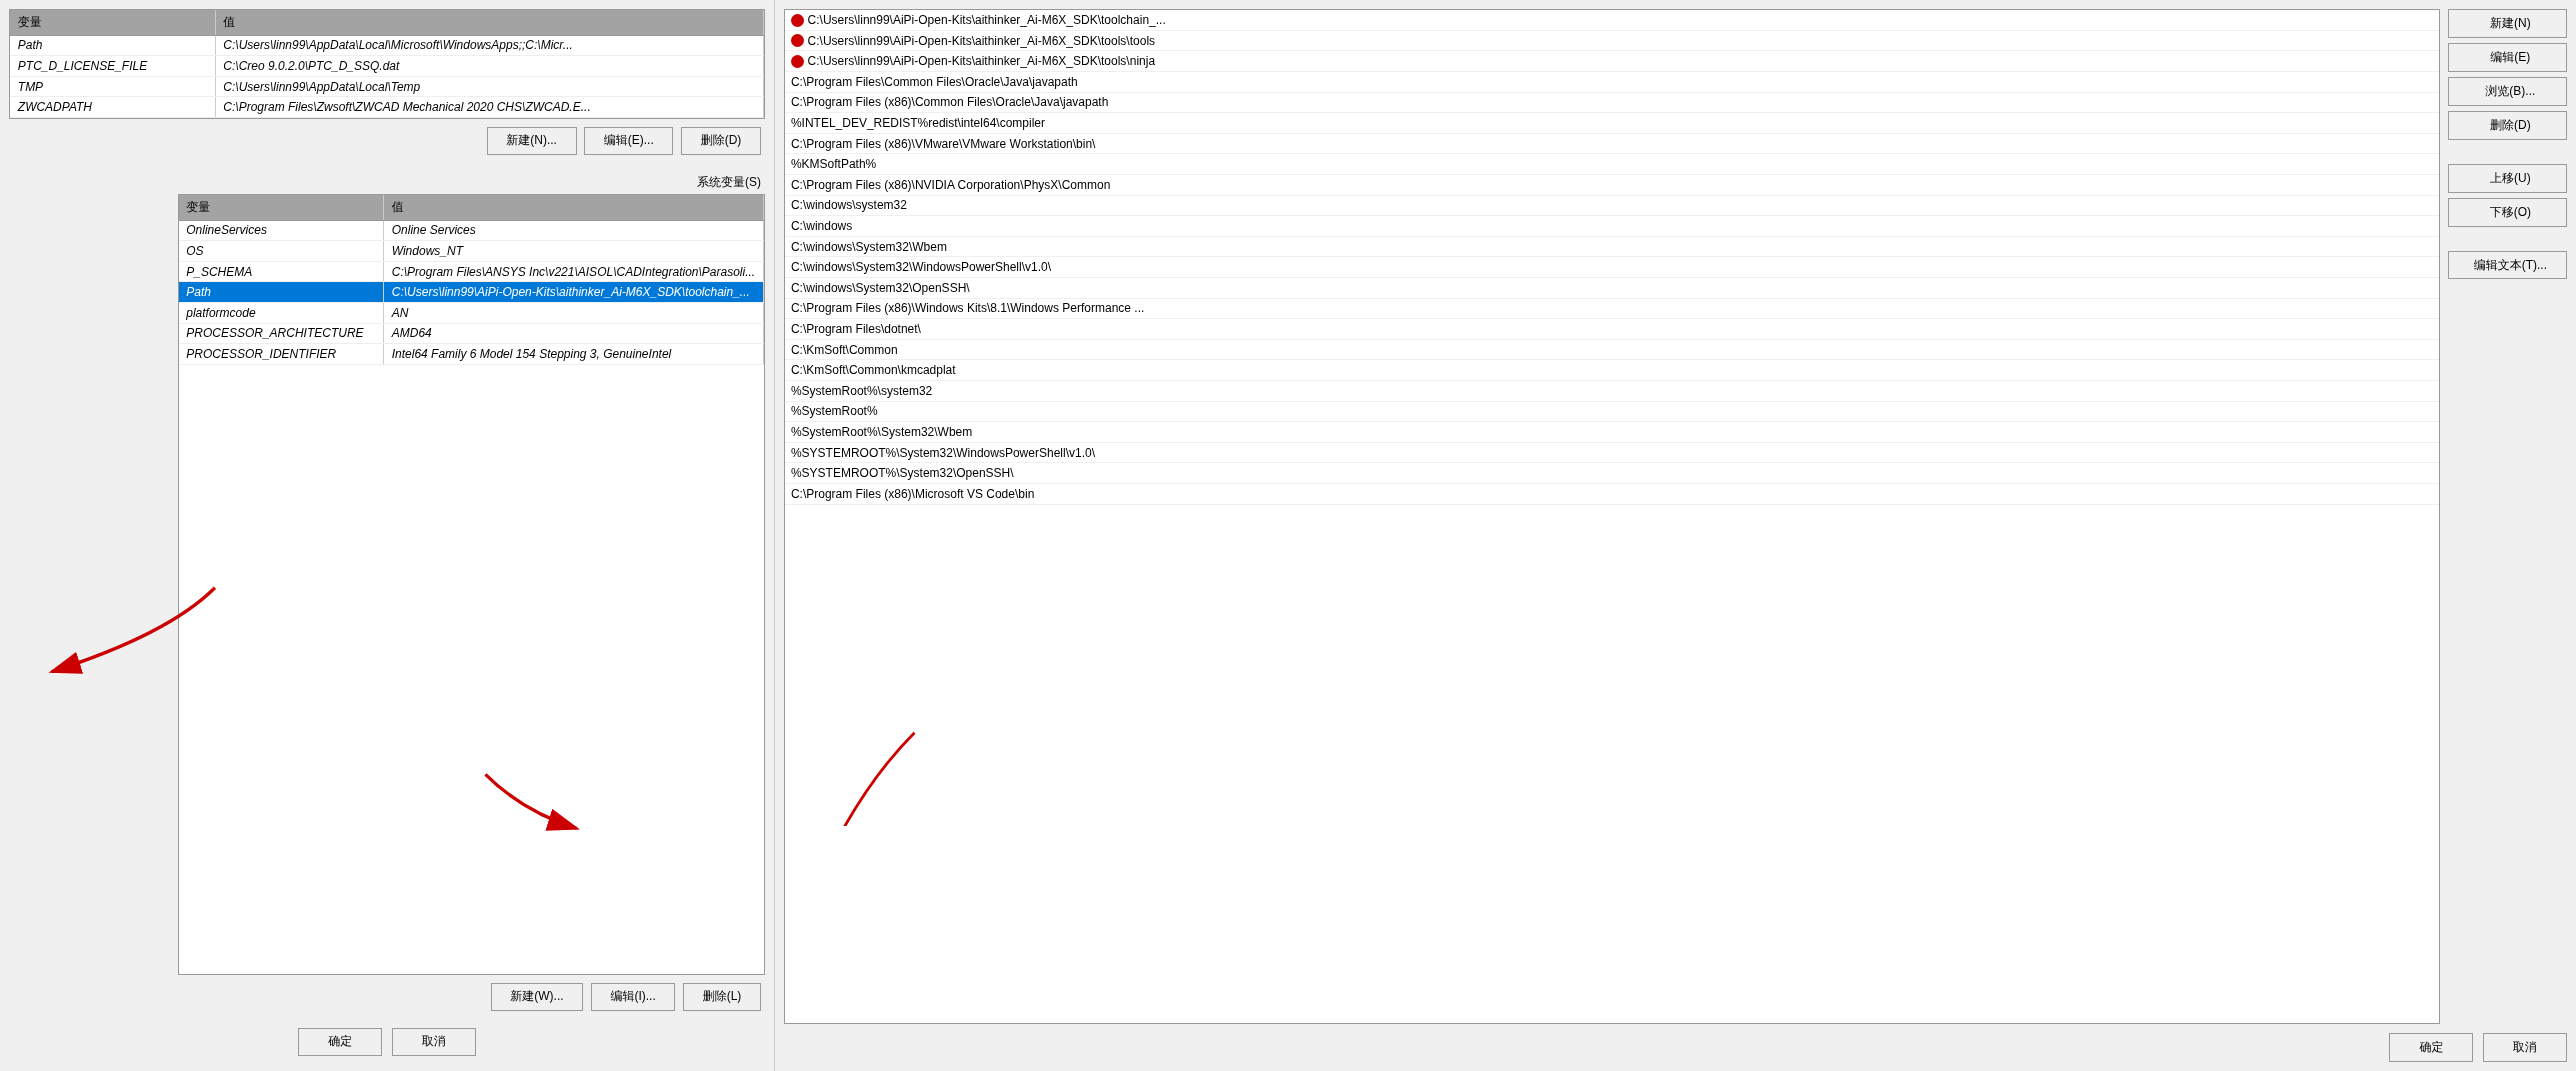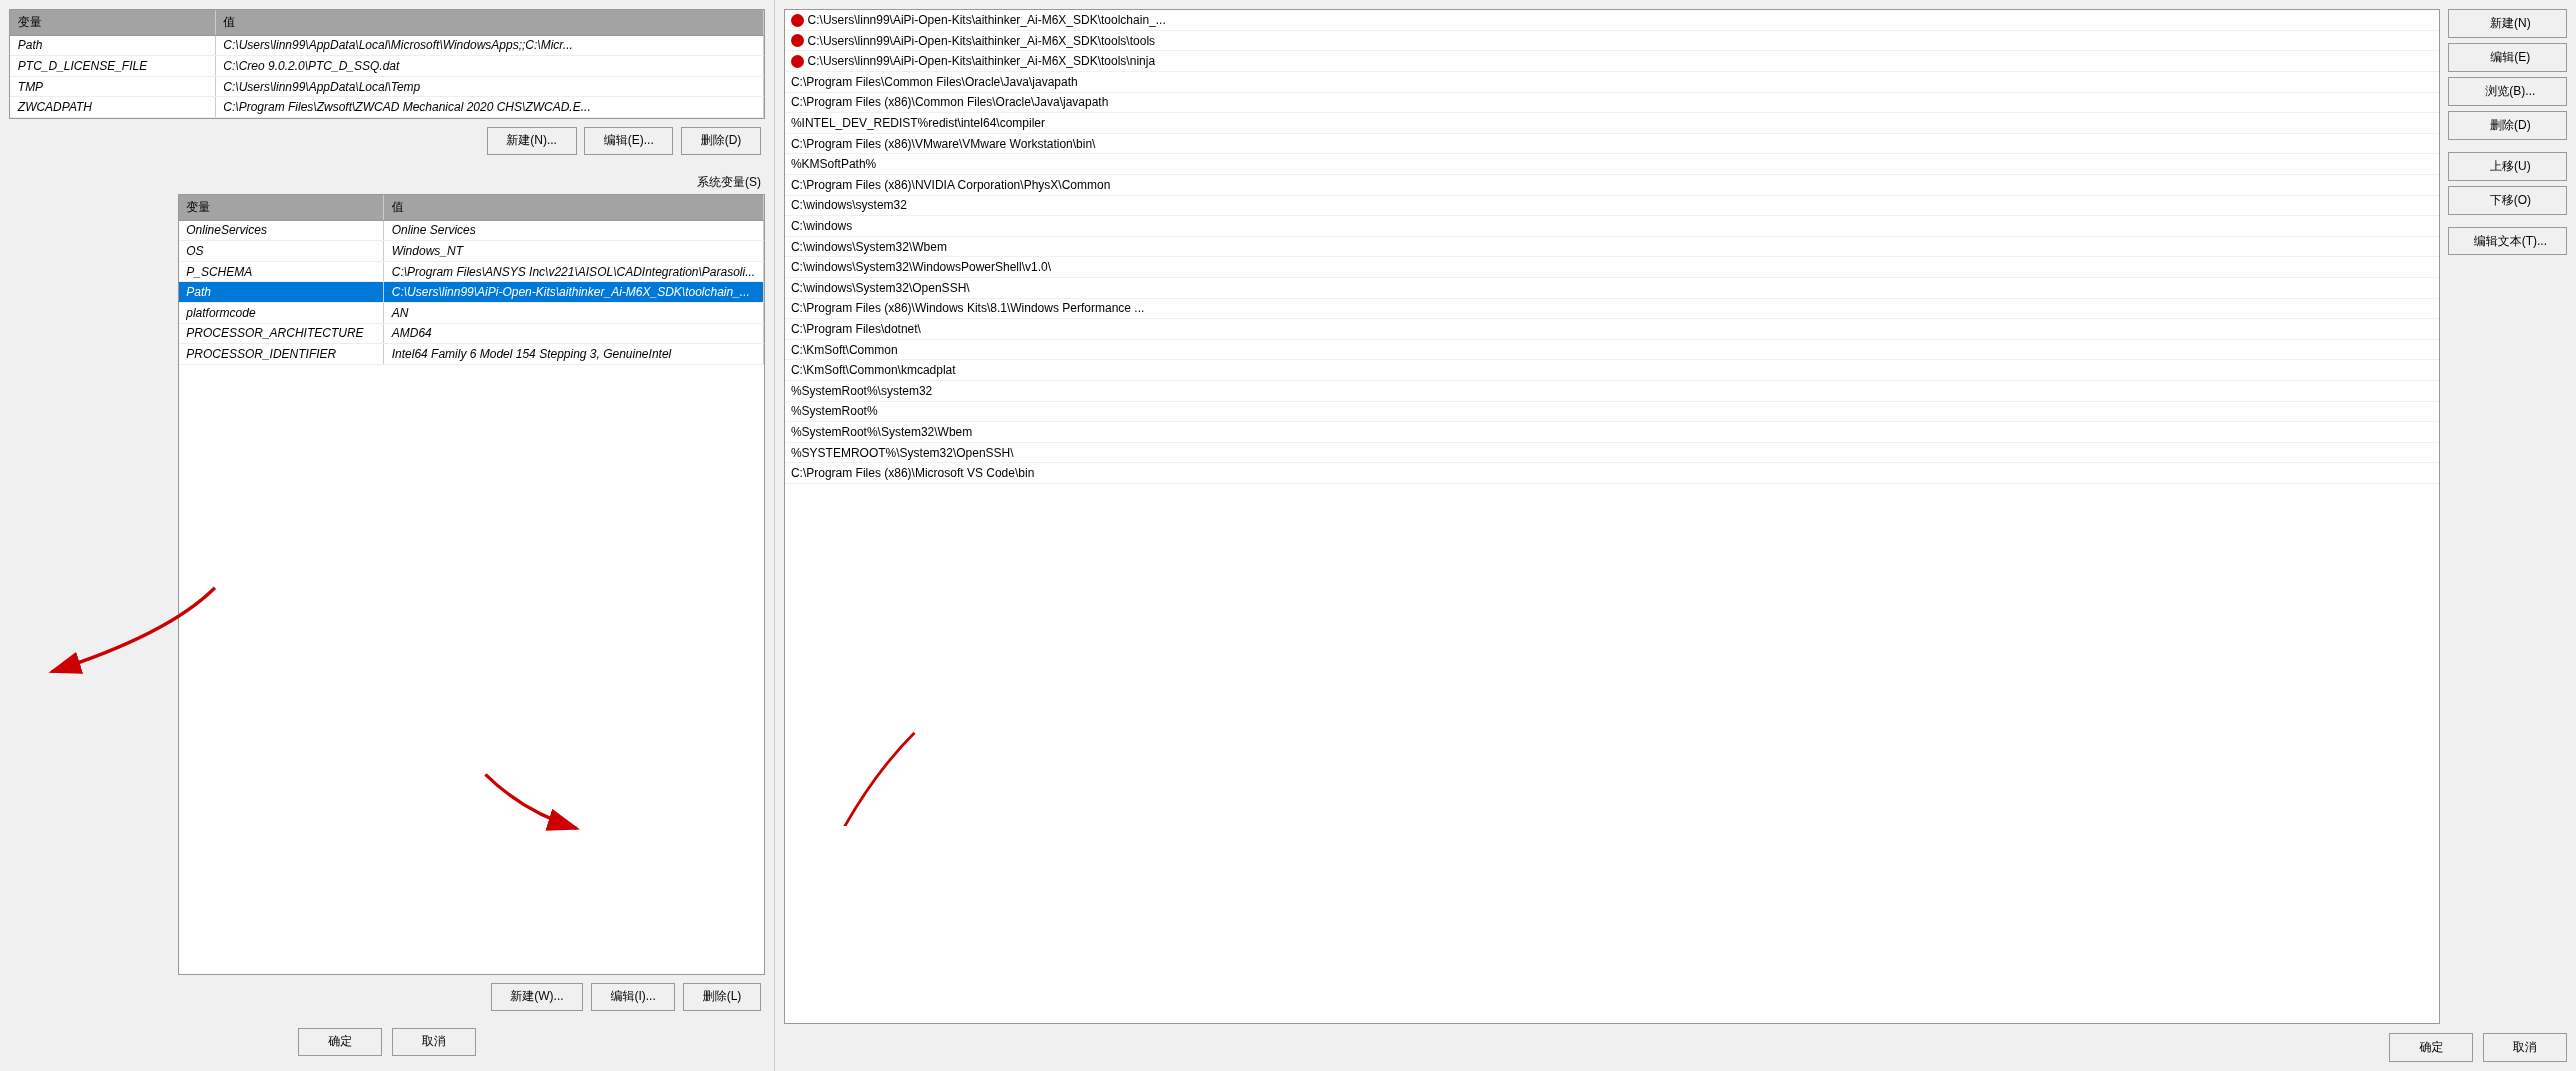--- a/index.html
+++ b/index.html
@@ -189,21 +189,21 @@
       justify-content: flex-end;
       gap: 9.3px;
       padding: 9.3px 0 0 0;
     }
 
     .right-bottom-buttons .btn {
       min-width: 84px;
     }
 
     .spacer-btn {
-      margin-top: 7px;
+      margin-top: 19px;
     }
 
     
     .path-list-container::-webkit-scrollbar {
       width: 13px;
     }
     .path-list-container::-webkit-scrollbar-track {
       background: #f0f0f0;
     }
     .path-list-container::-webkit-scrollbar-thumb {
@@ -385,20 +385,23 @@
           <li>
             <span>%SystemRoot%\system32</span>
           </li>
           <li>
             <span>%SystemRoot%</span>
           </li>
           <li>
             <span>%SystemRoot%\System32\Wbem</span>
           </li>
           <li>
+            <span>%SYSTEMROOT%\System32\WindowsPowerShell\v1.0\</span>
+          </li>
+          <li>
             <span>%SYSTEMROOT%\System32\OpenSSH\</span>
           </li>
           <li>
             <span>C:\Program Files (x86)\Microsoft VS Code\bin</span>
           </li>
         </ul>
     </div>
 
     <div class="right-buttons">
       <button class="btn">新建(N)</button>

